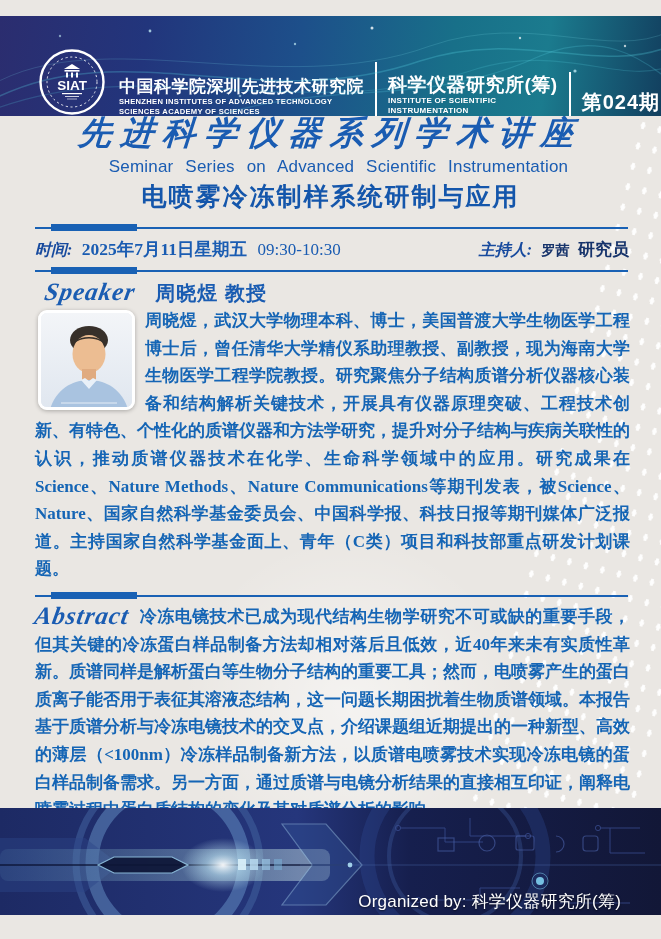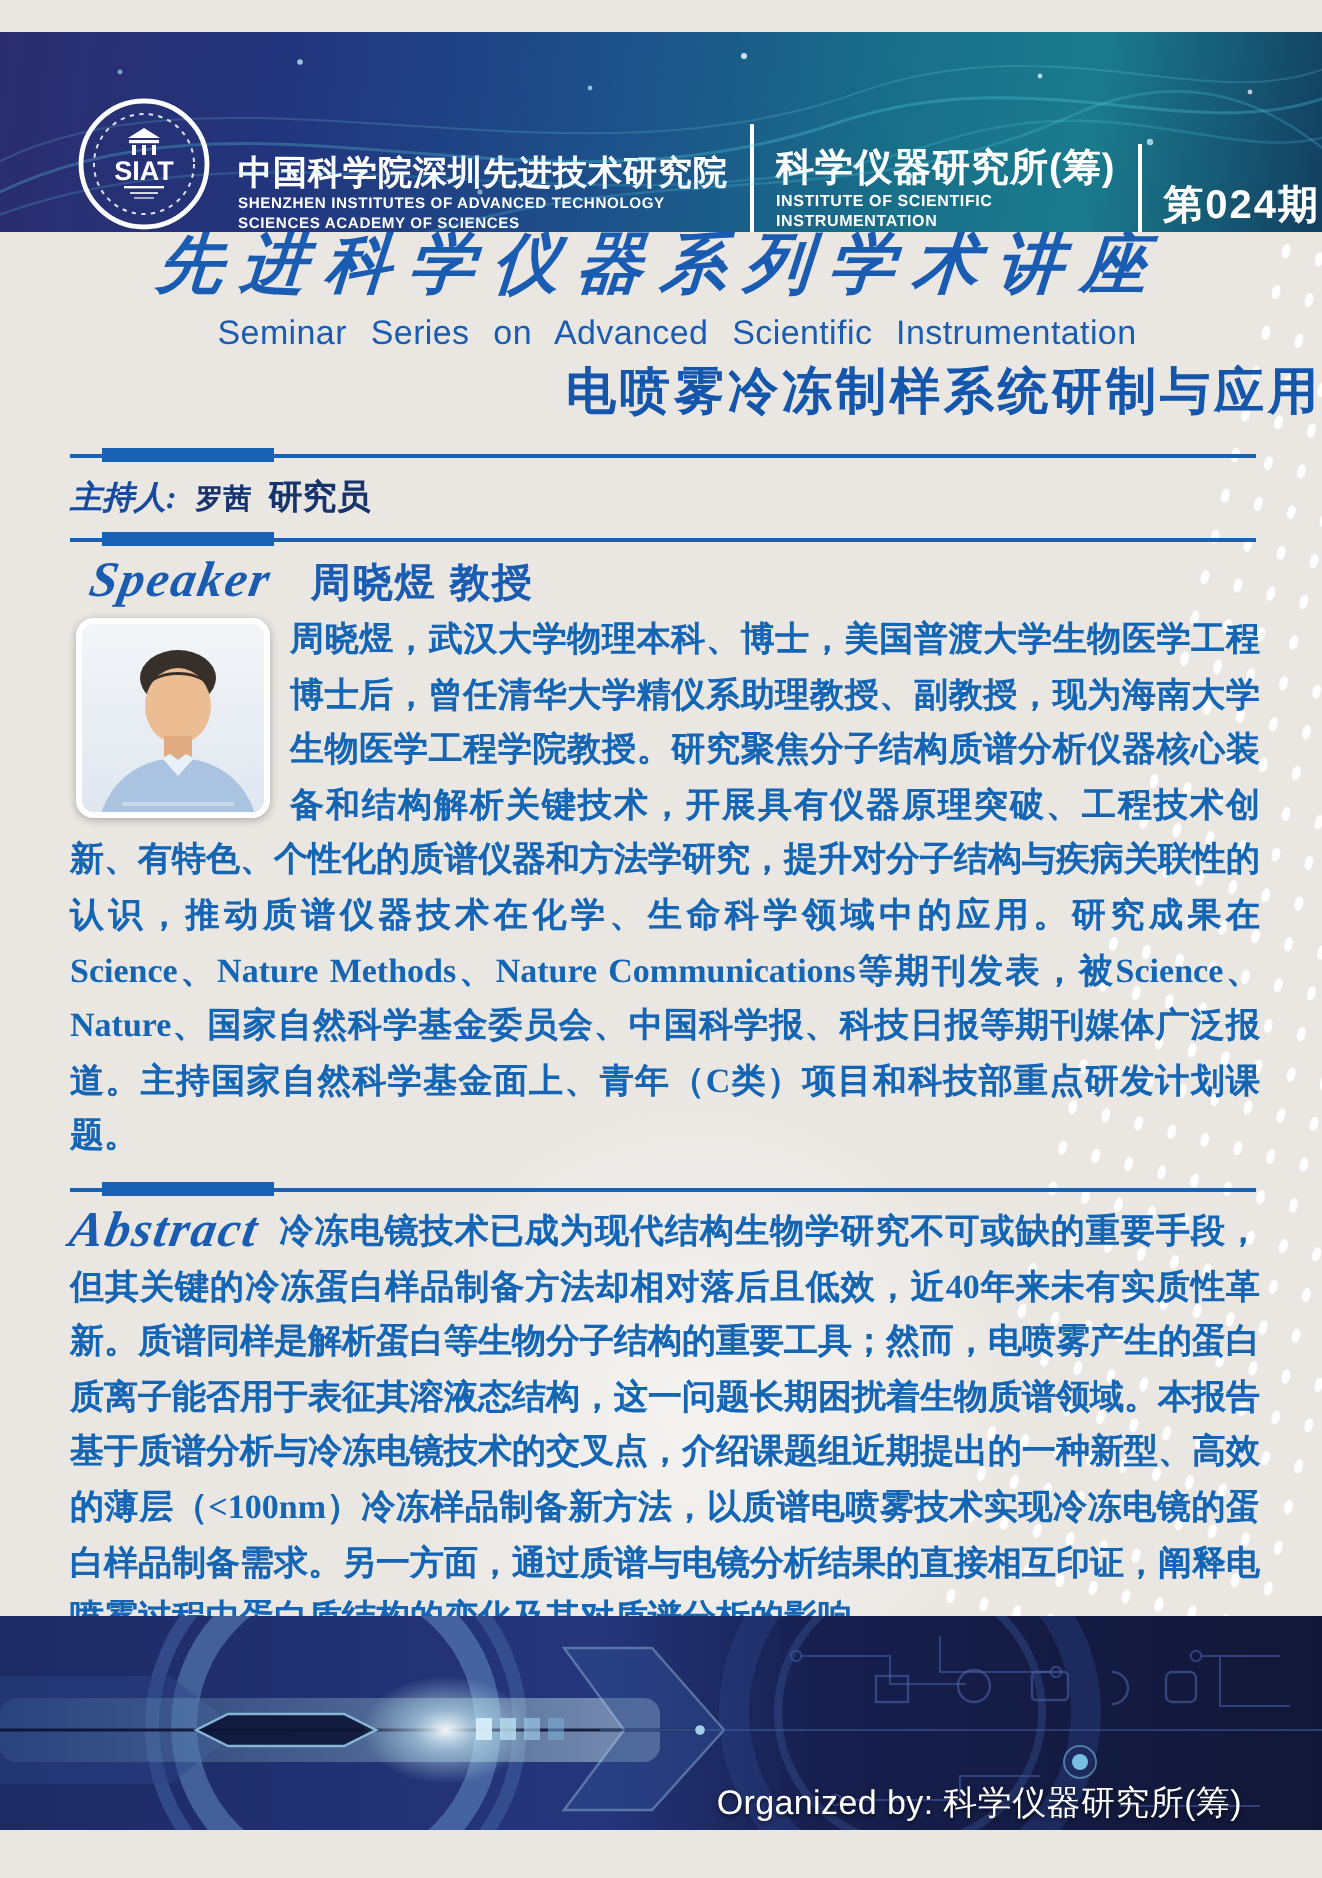--- a/index.html
+++ b/index.html
@@ -44,21 +44,21 @@
     text-align:center; color:#1a5cb2; font-size:33px; font-weight:bold;
     font-style:italic; letter-spacing:9px;
     font-family:"Liberation Serif", cursive, serif;
     transform:skewX(-4deg); line-height:40px;
   }
   .series-en {
     text-align:center; color:#1a5cb2; font-size:17px; font-weight:500;
     word-spacing:7px; letter-spacing:.2px; margin-top:3px; line-height:22px;padding-left:16px;
   }
   .talk-cn {
-    text-align:right; color:#1456ab; font-size:25px; font-weight:bold;
+    text-align:center; color:#1456ab; font-size:25px; font-weight:bold;
     letter-spacing:2px; margin-top:3px; line-height:31px;
   }
   .divider { position:relative; height:7px; margin:0 33px 0 35px; }
   .divider .line { position:absolute; left:0; right:0; top:3px; height:2px; background:#1961b4; }
   .divider .thick { position:absolute; left:16px; top:0; width:86px; height:7px; background:#1961b4; }
   .divider.d1 { margin-top:12px; }
   .divider.d2 { margin-top:1px; }
   .divider.d3 { margin-top:9px; }
   .info-row {
     display:flex; justify-content:space-between; align-items:baseline;
@@ -174,20 +174,25 @@
       <h1 class="series-cn">先进科学仪器系列学术讲座</h1>
       <div class="series-en">Seminar Series on Advanced Scientific Instrumentation</div>
       <h2 class="talk-cn">电喷雾冷冻制样系统研制与应用</h2>
 
       <div class="divider d1">
           <span class="line"></span>
           <span class="thick"></span>
         </div>
 
       <div class="info-row">
+        <span class="info-item">
+          <span class="info-label">时间:</span>
+          <span class="info-value">2025年7月11日星期五</span>
+          <span class="info-value time-range">09:30-10:30</span>
+        </span>
         <span class="info-item">
           <span class="info-label">主持人:</span>
           <span class="host-name">罗茜</span>
           <span class="host-title">研究员</span>
         </span>
       </div>
 
       <div class="divider d2">
           <span class="line"></span>
           <span class="thick"></span>

